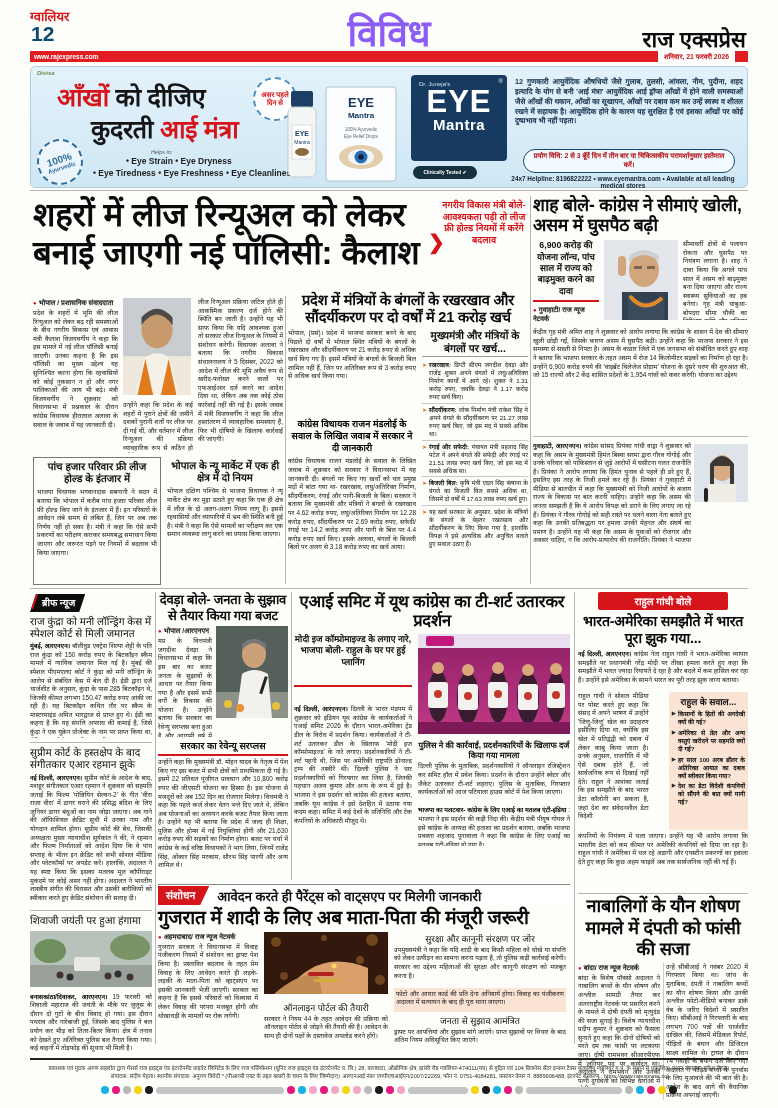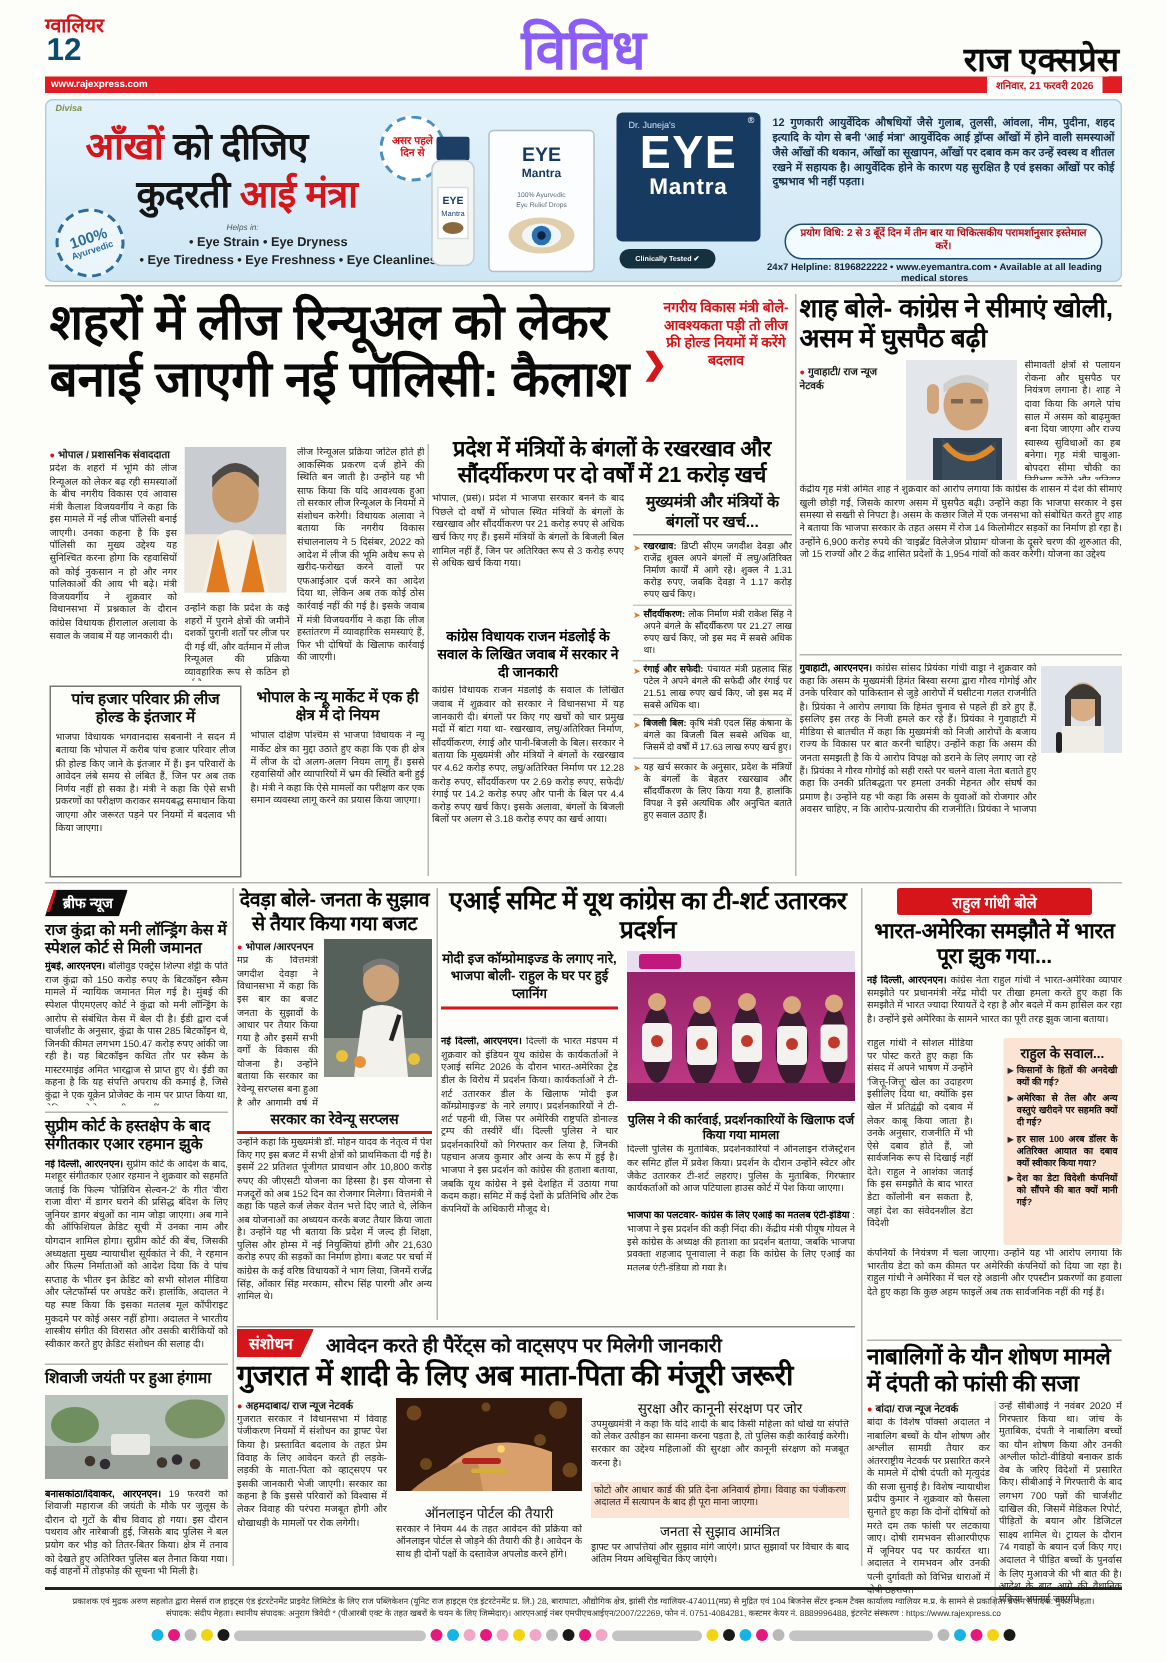--- a/index.html
+++ b/index.html
@@ -76,35 +76,35 @@
   .shah-photo{width:74px;height:80px;flex:none}
   .shah-c3{width:64px}
   .shah-body{margin-top:3px;height:60px}
   .pri{left:533px;top:440px;width:215px}
   .pri-hl{font-size:13.2px;line-height:1.2}
   .pri-photo{float:right;width:54px;height:58px;margin:2px 0 2px 3px}
   
   .briefs{left:30px;top:592px;width:122px;height:452px}
   .blabel{display:inline-block;background:#0d0d0d;color:#fff;font-size:9.5px;font-weight:800;padding:2px 10px 3px 12px;clip-path:polygon(6px 0,100% 0,calc(100% - 6px) 100%,0 100%);position:relative}
   .blabel-red{position:absolute;left:0;top:0;width:8px;height:15px;background:#d6151b;clip-path:polygon(0 0,100% 0,40% 100%,0 100%)}
-  .brief-t{font-size:10.3px;font-weight:700;line-height:1.18;margin:4px 0 2px}
+  .brief-t{font-size:10.3px;font-weight:400;line-height:1.18;margin:4px 0 2px}
   .brief-sep{border-top:1px solid #b5b5b5;margin:4px 0}
   .shiv-photo{width:100%;height:56px;margin:2px 0}
   
   .devda{left:158px;top:592px;width:130px;height:288px}
   .devda-hl{font-size:13px;text-align:center;line-height:1.2}
   .devda-row{display:flex;gap:4px;margin-top:3px}
   .devda-photo{width:72px;height:92px;flex:none}
   .devda-quote{font-size:9.5px;font-weight:800;text-align:center;border-bottom:2px solid #d6151b;padding-bottom:2px;margin:2px 0}
   
   .ai{left:294px;top:592px;width:276px;height:288px}
   .ai-hl{font-size:16.5px;text-align:center;line-height:1.15}
   .ai-row{display:flex;gap:6px;margin-top:4px}
   .ai-left{width:118px}
-  .ai-sub{font-size:8.8px;font-weight:800;text-align:center;line-height:1.3;border-bottom:2px solid #d6151b;padding-bottom:3px;margin-bottom:18px}
+  .ai-sub{font-size:8.8px;font-weight:800;text-align:center;line-height:1.3;border-bottom:2px solid #d6151b;padding-bottom:17px;margin-bottom:18px}
   .ai-right{width:152px}
   .ai-photo{width:152px;height:100px}
   .ai-s1t{font-size:8.2px;font-weight:800;text-align:center;line-height:1.25;margin:3px 0 1px}
   
   .rahul{left:578px;top:592px;width:170px;height:300px}
   .rbadge{width:130px;margin:0 auto;background:#d6151b;color:#fff;font-size:10px;font-weight:800;text-align:center;padding:2px 0;border-radius:2px}
   .rahul-hl{font-size:14.2px;text-align:center;line-height:1.2;margin:3px 0}
   .r-row{display:flex;gap:20px}
   .r-left{width:78px}
   .qbox{width:87px;background:#fbe4d4;padding:3px;border-radius:2px}
@@ -120,21 +120,21 @@
   .guj-hl{font-size:19px;line-height:1.1;margin-bottom:3px}
   .guj-row{display:flex;gap:6px}
   .guj-c1{width:100px}
   .guj-c2{width:124px}
   .guj-photo{width:124px;height:62px}
   .guj-c3{width:172px}
   .guj-st{font-size:9px;font-weight:400;text-align:center;margin-bottom:1px}
   .guj-hi{background:#fbe4d4;padding:2px;margin:2px 0}
   
   .naab{left:578px;top:896px;width:170px;height:148px}
-  .naab-hl{font-size:15px;text-align:left;line-height:1.2;margin-bottom:2px}
+  .naab-hl{font-size:18px;text-align:center;line-height:1.2;margin-bottom:2px}
   .naab-cols{column-count:2;column-gap:6px;column-rule:1px solid #ccc}
   
   .foot-line{left:30px;top:1058px;width:718px;height:2px;background:#222;position:absolute}
   .imprint{left:48px;top:1064px;width:682px;font-size:5.6px;color:#2e2e2e;text-align:center;line-height:1.5}
   .marks{left:30px;top:1086px;width:718px;display:flex;align-items:center;justify-content:center;gap:3px;position:absolute}
   .d{width:8px;height:8px;border-radius:50%;flex:none}
   .c{background:#17b3e4}.m{background:#e5187d}.y{background:#f4d312}.k{background:#1a1a1a}.g{background:#b9b9b9}.p{background:#f1a6c8}
   .bar{height:7px;border-radius:4px;background:#c4c4c4;flex:none}
   .bar1{width:128px}.bar2{width:60px}.bar3{width:96px}
 </style>
@@ -266,20 +266,21 @@
             <span class="xtxt"><b></b><span>यह खर्च सरकार के अनुसार, प्रदेश के मंत्रियों के बंगलों के बेहतर रखरखाव और सौंदर्यीकरण के लिए किया गया है, हालांकि विपक्ष ने इसे अत्यधिक और अनुचित बताते हुए सवाल उठाए हैं।</span></span>
           </div>
       </div>
     </div>
   </div>
 
   <div class="abs shah">
     <div class="hl shah-hl">शाह बोले- कांग्रेस ने सीमाएं खोली, असम में घुसपैठ बढ़ी</div>
     <div class="shah-row">
       <div style="width:66px">
+        <div class="shah-sub">6,900 करोड़ की योजना लॉन्च, पांच साल में राज्य को बाढ़मुक्त करने का दावा</div>
         <div class="byl" style="margin-top:3px"><span class="dot">●</span><span>गुवाहाटी/ राज न्यूज नेटवर्क</span></div>
       </div>
       <svg class="shah-photo" viewBox="0 0 74 80" preserveAspectRatio="none">
         <rect width="74" height="80" fill="#e3e6ea"></rect>
         <ellipse cx="40" cy="30" rx="15" ry="17" fill="#d2a67c"></ellipse>
         <path d="M25 22 Q40 8 55 22 L55 16 Q40 4 25 16 Z" fill="#cfcfcf"></path>
         <rect x="18" y="52" width="46" height="28" fill="#31414f"></rect>
         <path d="M24 52 Q40 70 60 54 L60 80 L24 80 Z" fill="#3a4c5c"></path>
         <path d="M26 56 Q40 74 58 58" stroke="#e0892a" stroke-width="4" fill="none"></path>
         <rect x="14" y="16" width="8" height="20" rx="4" fill="#d2a67c"></rect>

